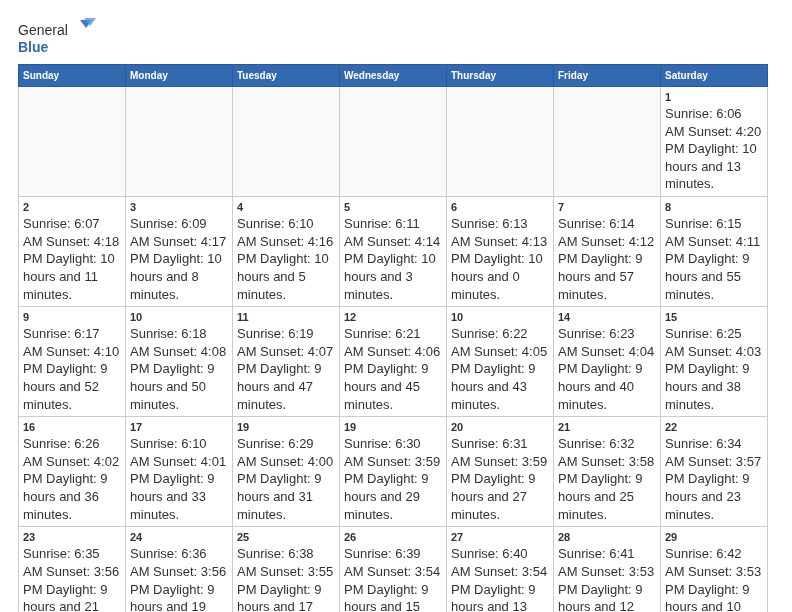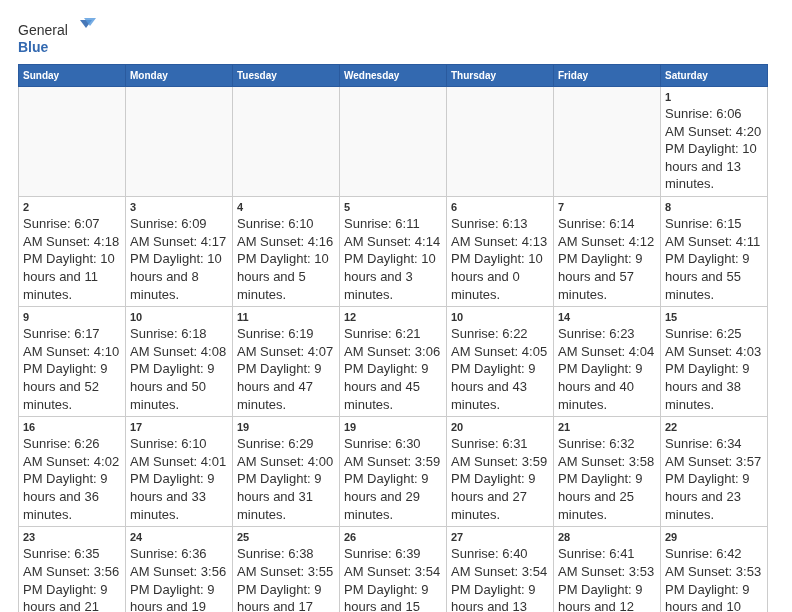--- a/index.html
+++ b/index.html
@@ -190,21 +190,21 @@
           </td>
           <td>
             <span class="day-number">11</span>
             <div class="day-info">Sunrise: 6:19 AM
 Sunset: 4:07 PM
 Daylight: 9 hours and 47 minutes.</div>
           </td>
           <td>
             <span class="day-number">12</span>
             <div class="day-info">Sunrise: 6:21 AM
-Sunset: 3:06 PM
+Sunset: 4:06 PM
 Daylight: 9 hours and 45 minutes.</div>
           </td>
           <td>
             <span class="day-number">10</span>
             <div class="day-info">Sunrise: 6:22 AM
 Sunset: 4:05 PM
 Daylight: 9 hours and 43 minutes.</div>
           </td>
           <td>
             <span class="day-number">14</span>

